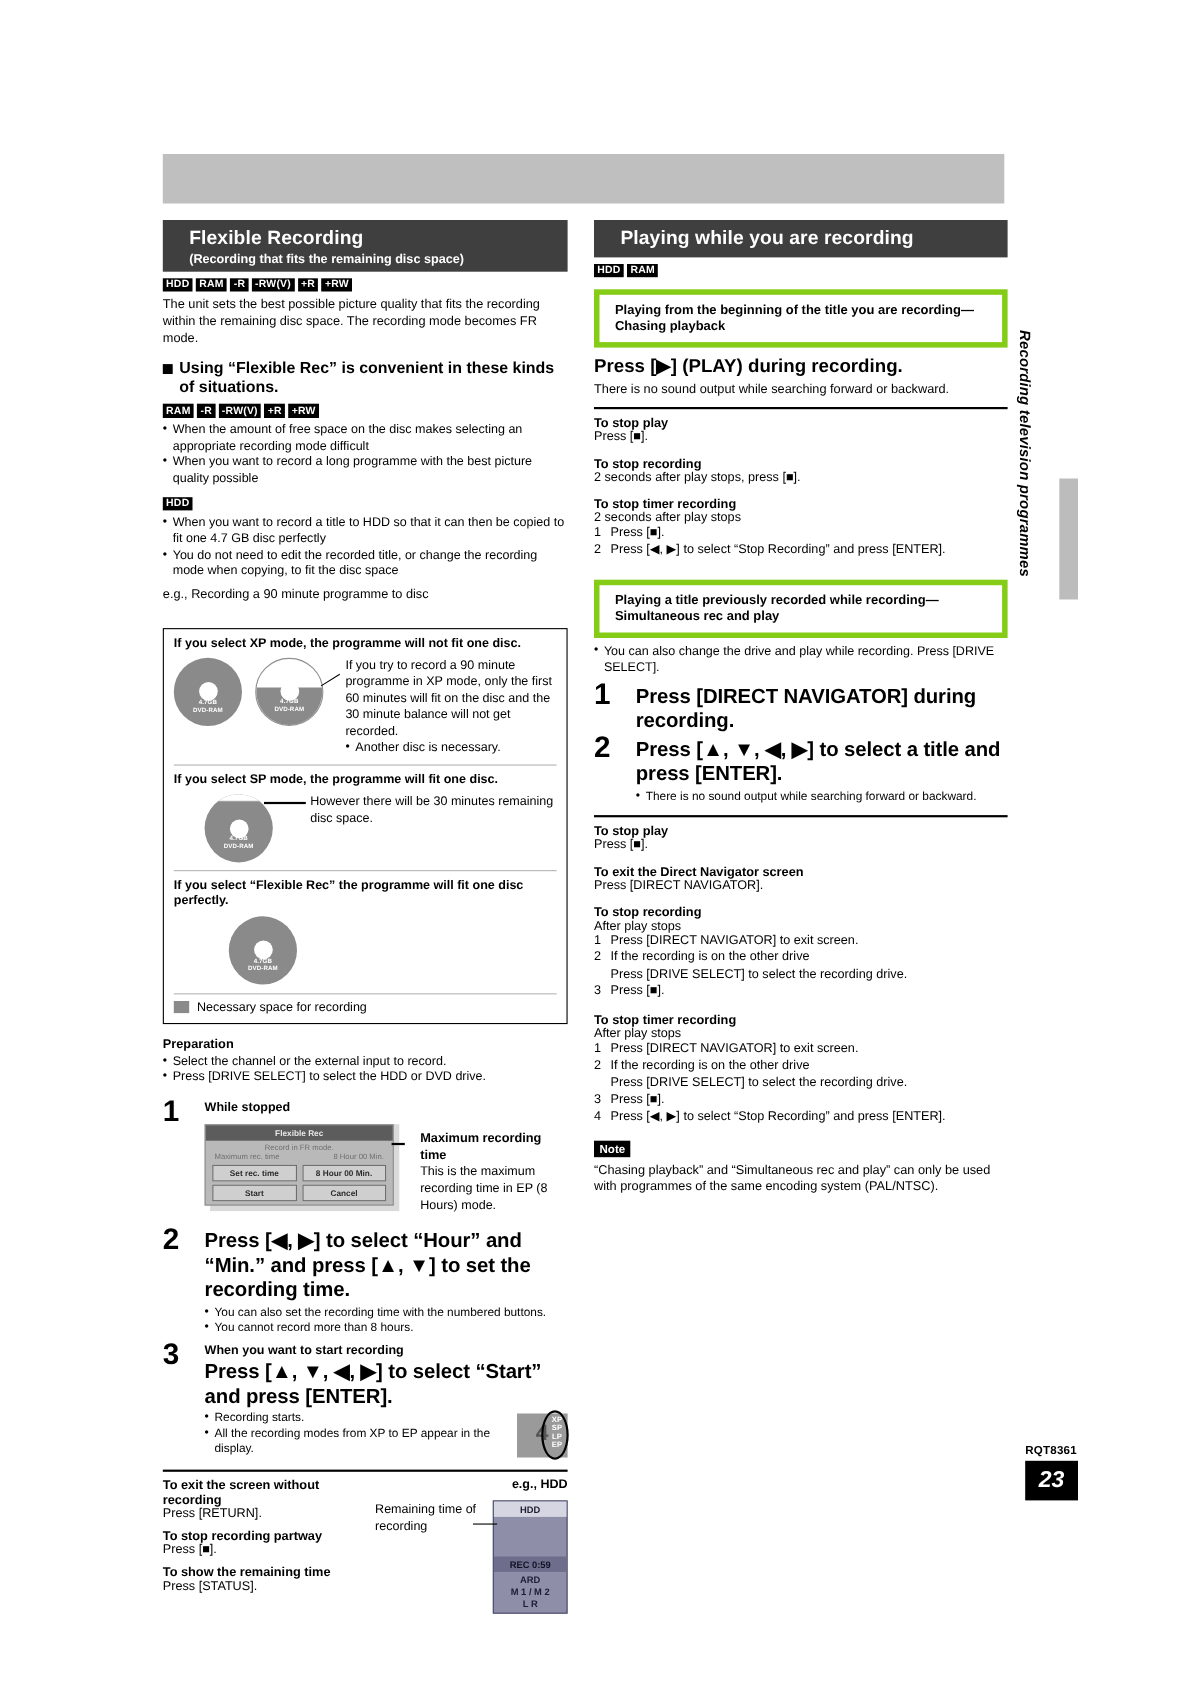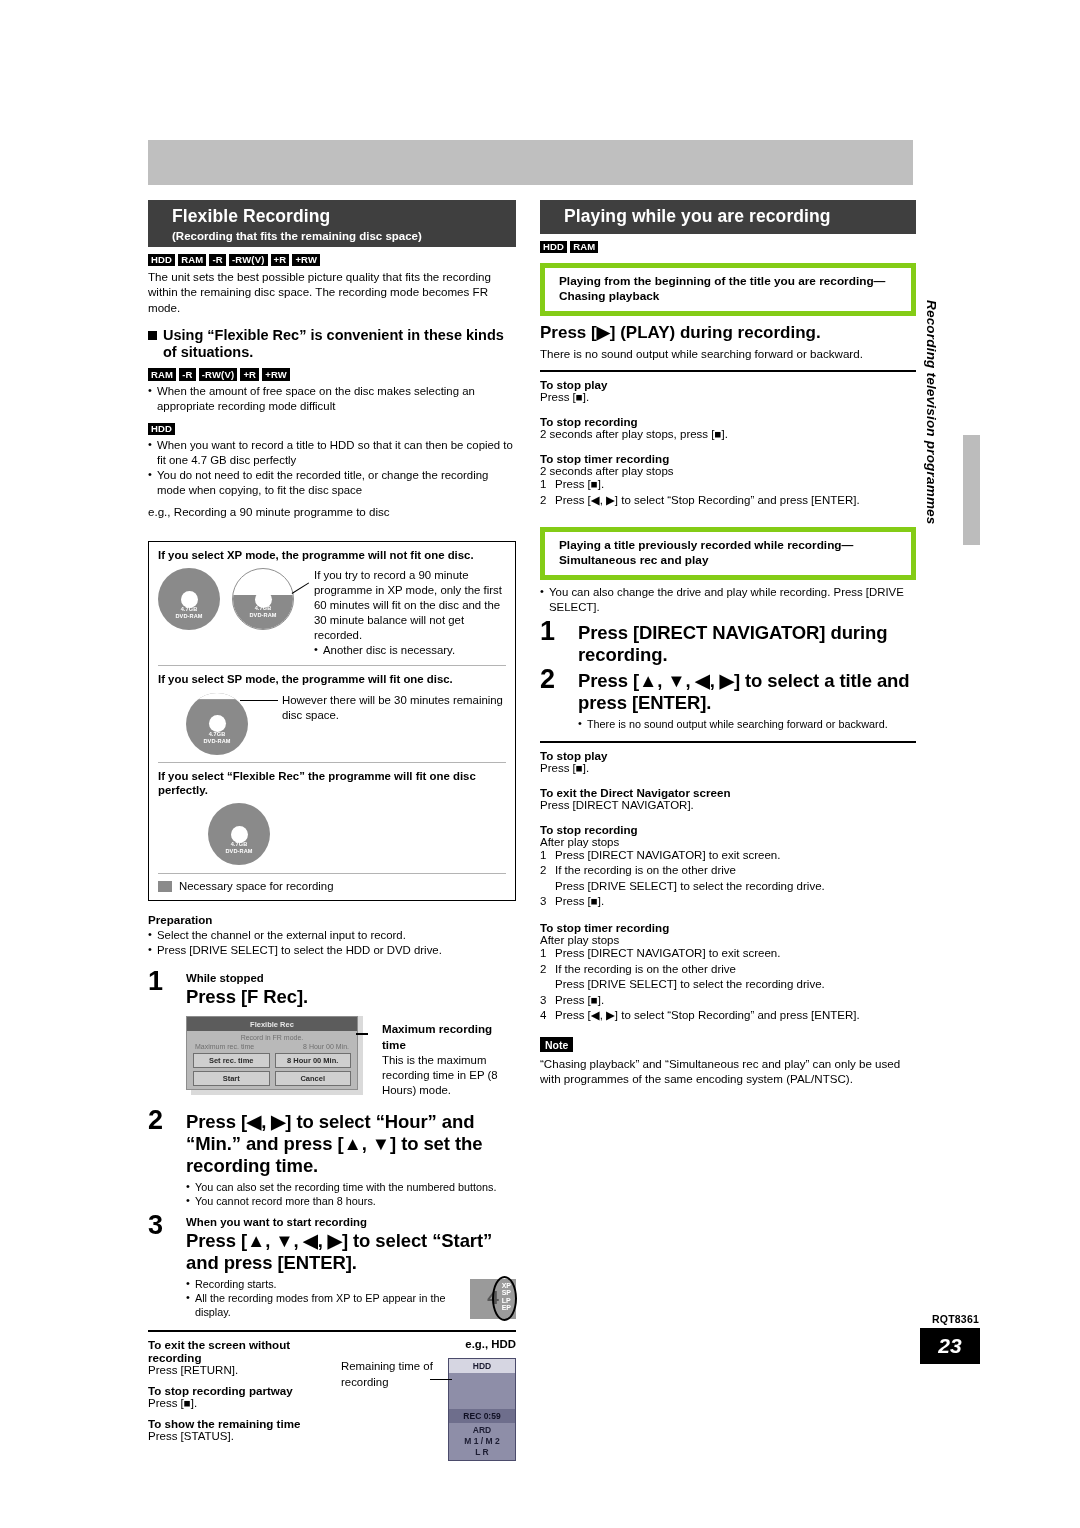--- a/index.html
+++ b/index.html
@@ -208,21 +208,21 @@
     background:#bcbcbc;
   }
 
   
   .rqt {
     position:absolute; right:101px; top:1313px;
     font-size:10.5px; font-weight:bold; letter-spacing:.2px;
   }
   .pagenum {
     position:absolute; right:100px; top:1328px;
-    width:60px; height:36px; background:#000; color:#fff;
+    width:48px; height:36px; background:#000; color:#fff;
     font-size:21px; font-style:italic; font-weight:bold;
     display:flex; align-items:center; justify-content:center;
   }
 </style>
 </head>
 <body>
 
 <div class="page">
 
   <div class="topband"></div>
@@ -241,20 +241,21 @@
     <p class="bodytxt">The unit sets the best possible picture quality that fits the recording within the remaining disc space. The recording mode becomes FR mode.</p>
 
     <div class="subhead">Using “Flexible Rec” is convenient in these kinds of situations.</div>
 
     <div class="tags">
       <span class="tag">RAM</span><span class="tag">-R</span><span class="tag">-RW(V)</span><span class="tag">+R</span><span class="tag">+RW</span>
     </div>
 
     <ul class="bul">
       <li>When the amount of free space on the disc makes selecting an appropriate recording mode difficult</li>
+      <li>When you want to record a long programme with the best picture quality possible</li>
     </ul>
 
     <div class="tags" style="margin-top:7px">
       <span class="tag">HDD</span>
     </div>
 
     <ul class="bul">
       <li>When you want to record a title to HDD so that it can then be copied to fit one 4.7 GB disc perfectly</li>
       <li>You do not need to edit the recorded title, or change the recording mode when copying, to fit the disc space</li>
     </ul>
@@ -332,21 +333,20 @@
 
     <div class="prep-h">Preparation</div>
     <ul class="bul">
       <li>Select the channel or the external input to record.</li>
       <li>Press [DRIVE SELECT] to select the HDD or DVD drive.</li>
     </ul>
 
     <div class="step" style="margin-top:14px;">
       <div class="num">1</div>
       <div class="cond">While stopped</div>
-      <div class="cmd">Press [F Rec].</div>
 
       <div class="osd-wrap">
         <div style="position:relative;">
           <div class="osd-shadow"></div>
           <div class="osd">
             <div class="bar">Flexible Rec</div>
             <div class="l1">Record in FR mode.</div>
             <div class="l2">
               <span>Maximum rec. time</span>
               <span>8 Hour 00 Min.</span>

